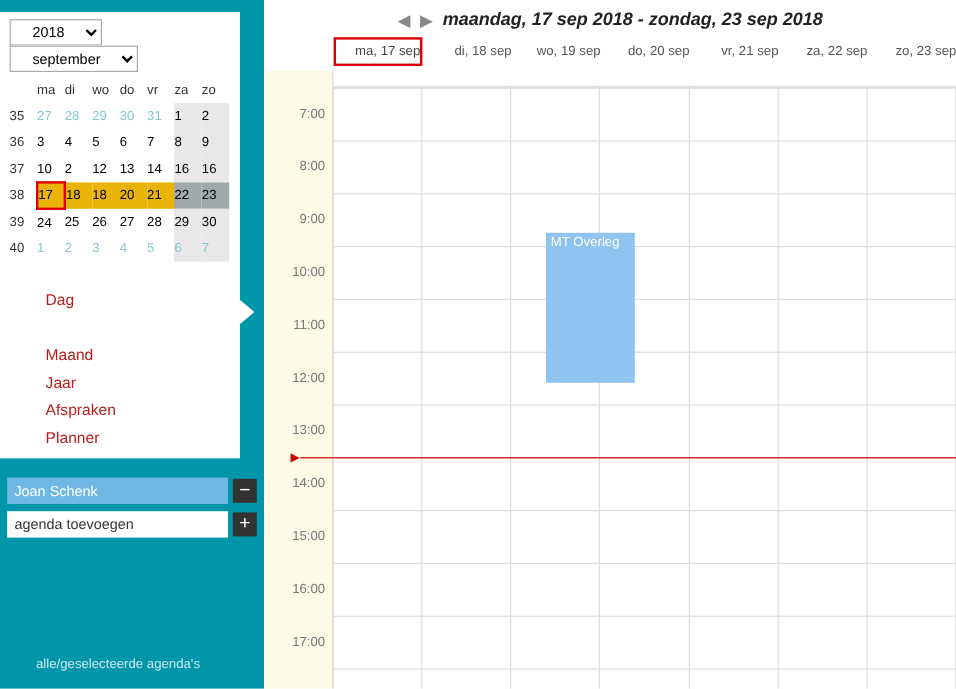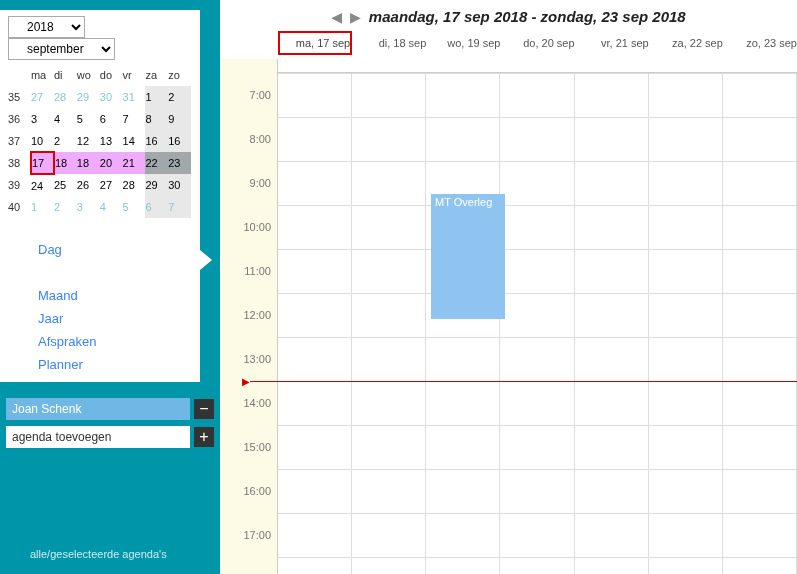--- a/index.html
+++ b/index.html
@@ -52,30 +52,30 @@
 table.mini th, table.mini td {
   width: 24px;
   height: 22px;
   text-align: left;
   font-weight: normal;
 }
 table.mini th { color: #333; }
 .wk { color: #333; font-weight: bold; font-size: 11px; }
 .other-month { color: #87c8d2; }
 .weekend-bg { background: #e8e8e8; }
-.sel-week td:not(.wk) { background: #f0abfc; }
+.sel-week td:not(.wk) { background: #eab308; }
 .sel-week td.weekend-bg { background: #a0a8ab;}
 .today {
   border: 2px solid #d00 !important;
 }
 .views {
   margin: 20px 0 0 30px;
 }
 .views div {
-  color: #3b82f6;
+  color: #b91c1c;
   padding: 4px 0;
   cursor: pointer;
   font-size: 13px;
 }
 .views .active { color: #fff; }
 .user-row, .add-row {
   display: flex;
   align-items: center;
   margin: 6px 6px 0 6px;
 }
@@ -224,20 +224,21 @@
   font-size: 10px;
   transform: translateY(-50%);
 }
 .event {
   position: absolute;
   background: #8ec4ef;
   color: #fff;
   font-size: 11px;
   padding: 2px 4px;
   overflow: hidden;
+  margin-left: 24px;
 }
 .allday-gap {
   position:absolute;
   left:58px; right:0; top:0; height:14px;
   border-bottom:1px solid #ccc;
   background:#fff;
 }
 </style>
 </head>
 <body>

